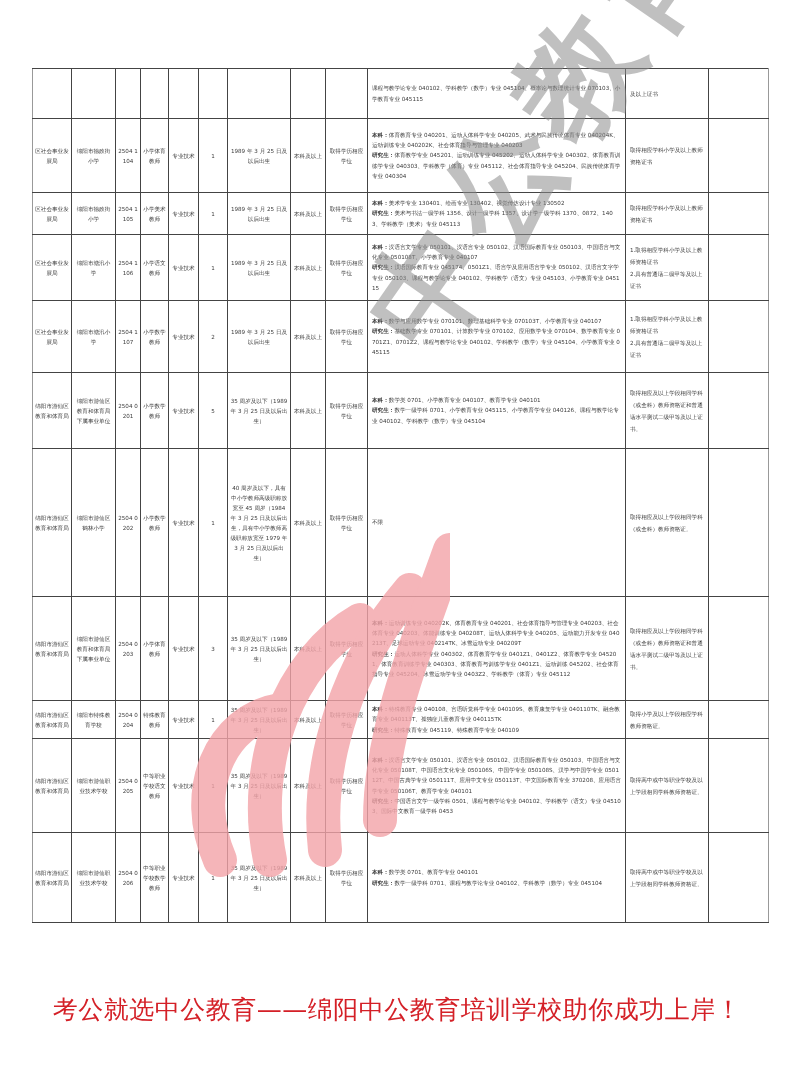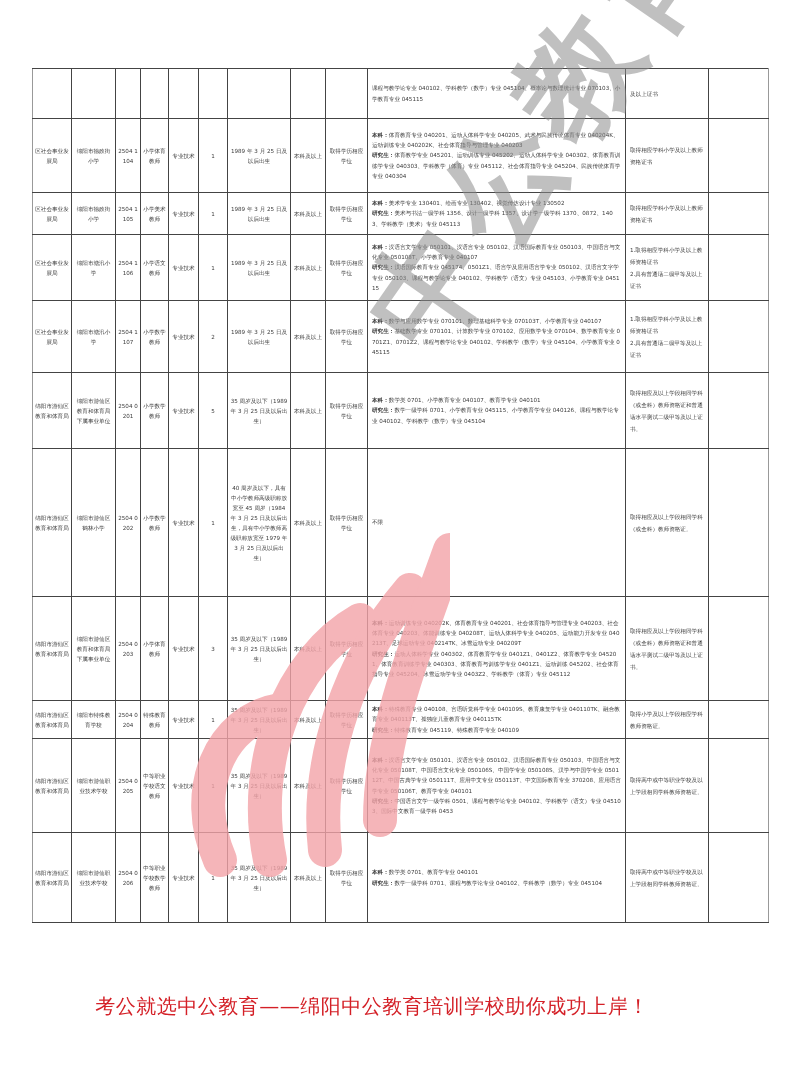--- a/index.html
+++ b/index.html
@@ -14,21 +14,21 @@
   td.cert { text-align:left; padding:2px 4px; line-height:12px; }
   td.empty { border-right:1.5px solid #999; }
   .b { font-weight:bold; }
   .line { display:block; }
   .watermark-logo { position:absolute; left:150px; top:460px; width:300px; height:420px;
        pointer-events:none; }
   .watermark-text { position:absolute; left:330px; top:290px; font-size:120px; font-weight:bold;
        color:rgba(140,140,140,0.55); transform:rotate(-55deg); transform-origin:left top;
        white-space:nowrap; pointer-events:none; letter-spacing:8px; }
   .footer { position:absolute; left:0; width:744px; top:993px; text-align:center;
-       font-size:20px; color:#d42027; letter-spacing:0.5px; }
+       font-size:25px; color:#d42027; letter-spacing:0.5px;padding-left:25px; }
 </style>
 </head>
 <body>
 
 <div id="sheet">
   <table>
     <colgroup>
       <col style="width:39px">
         <col style="width:44px">
         <col style="width:25px">

